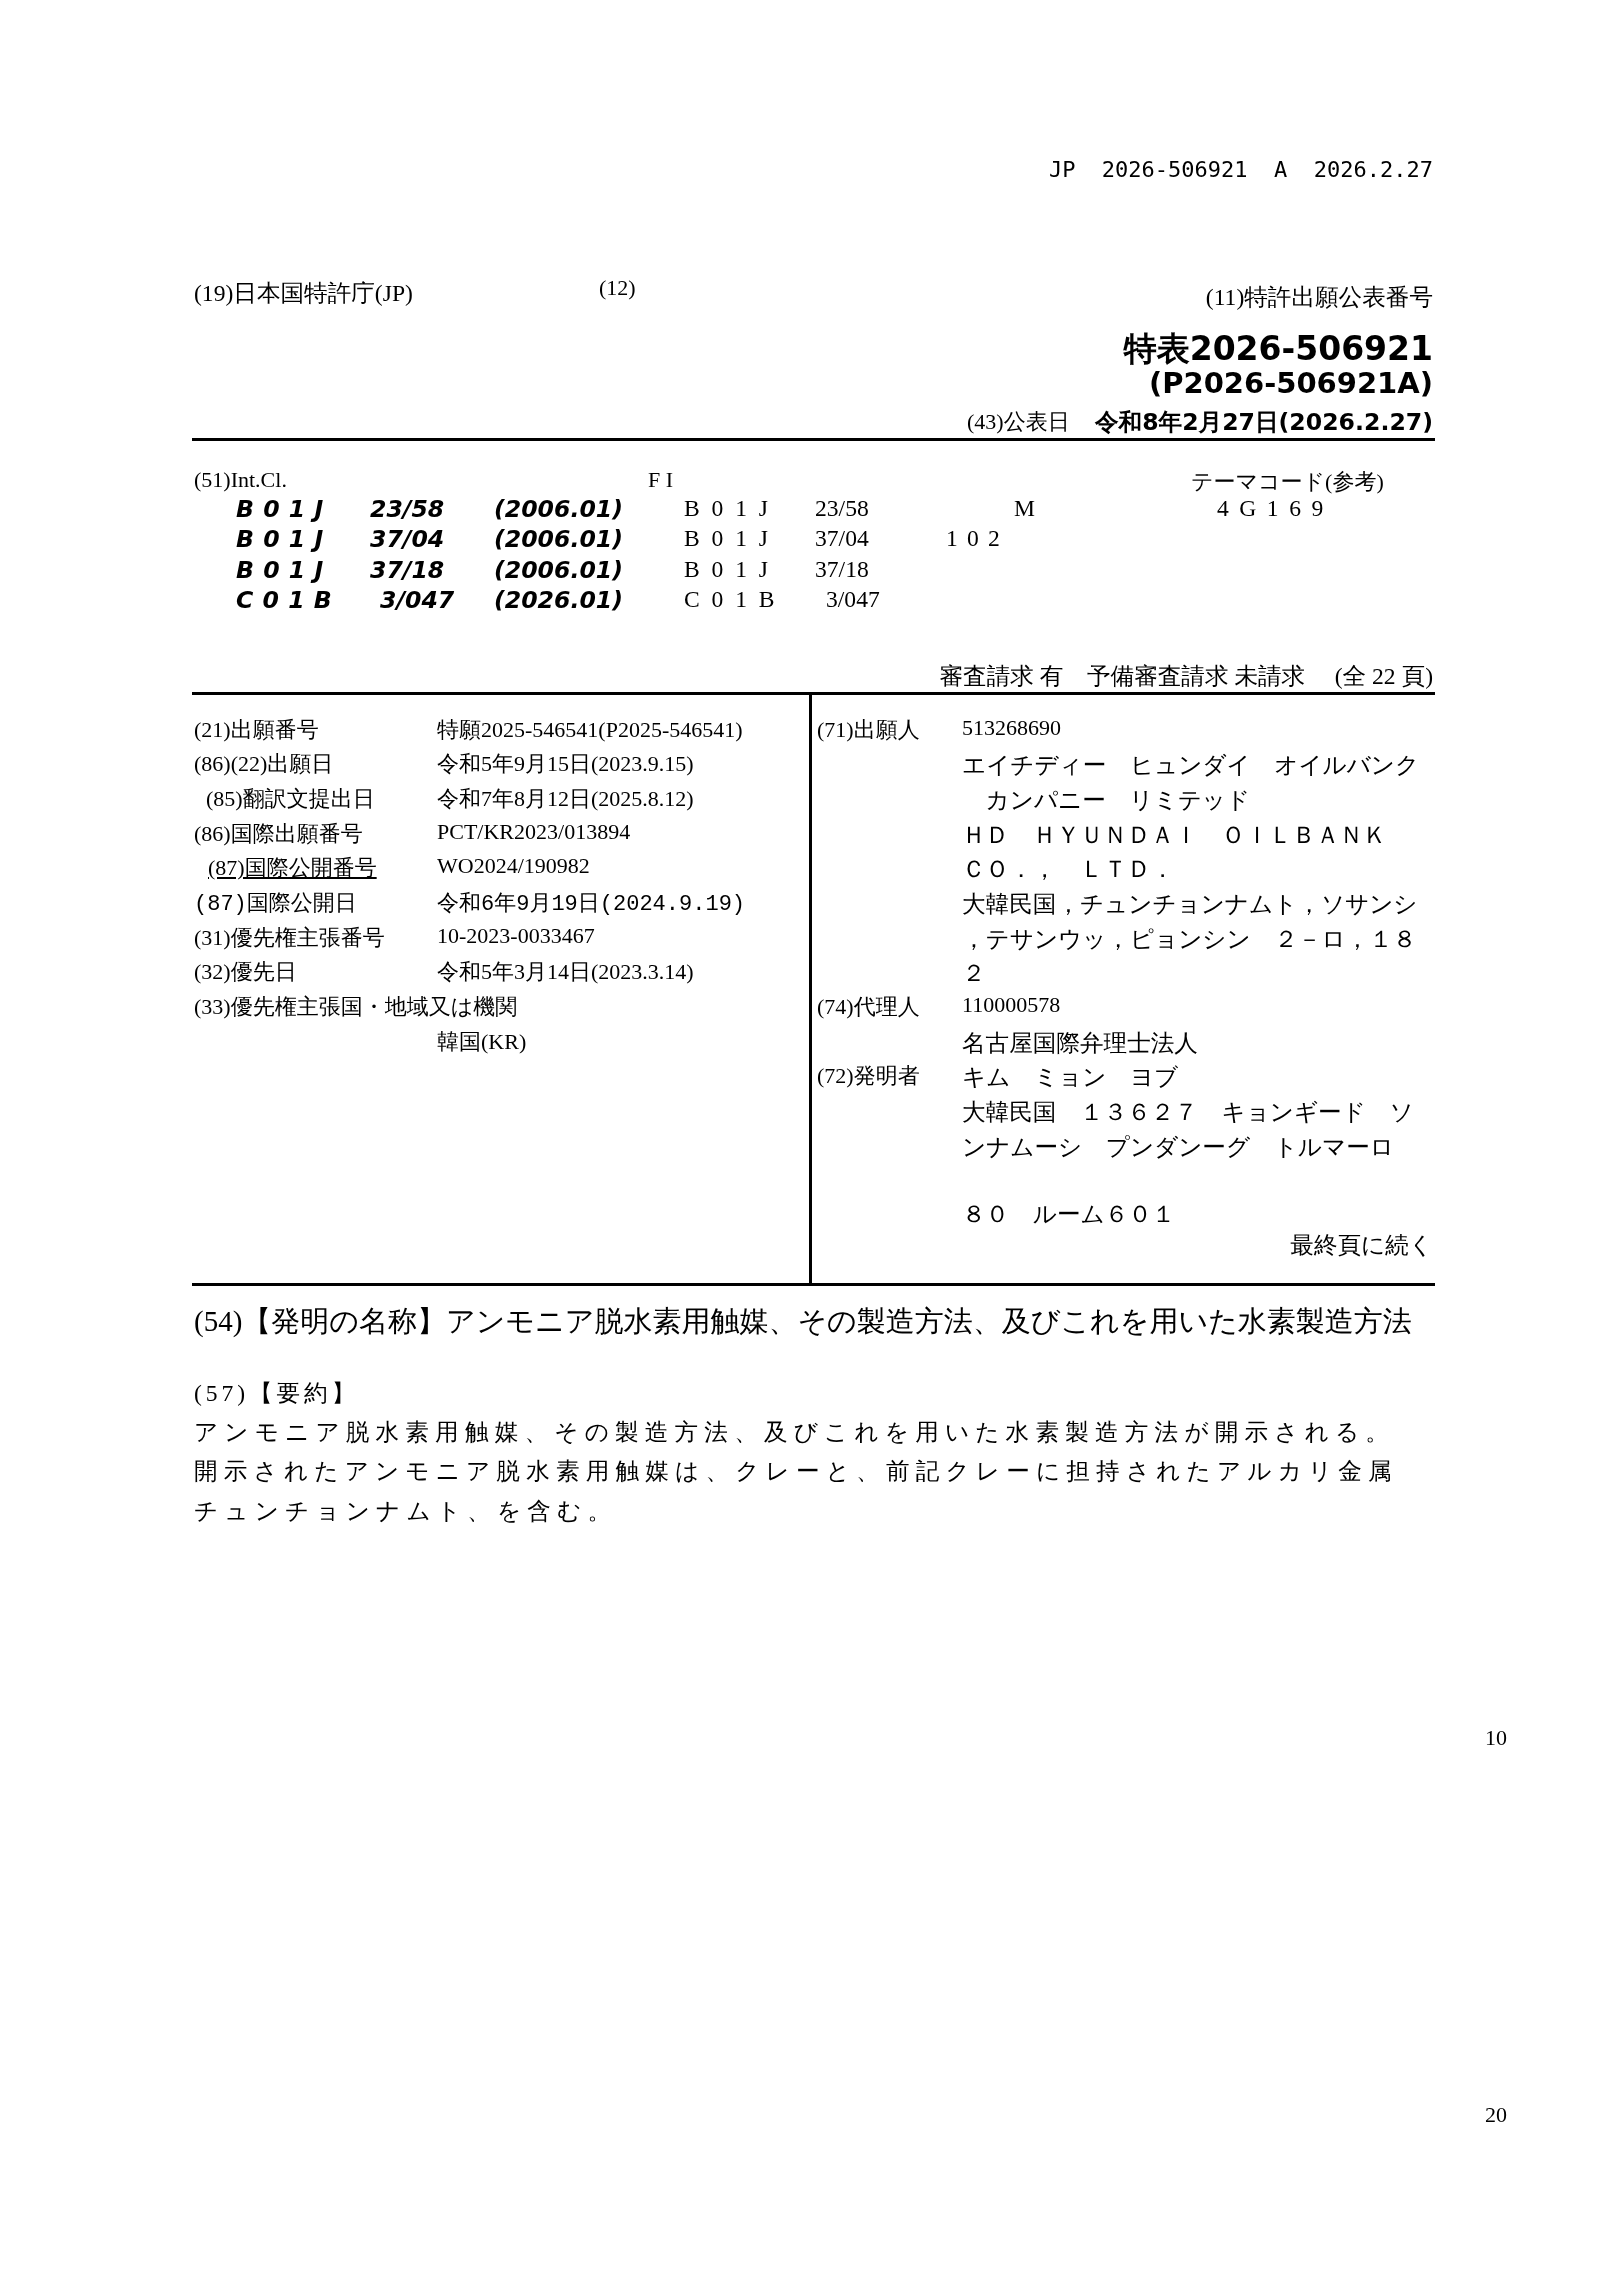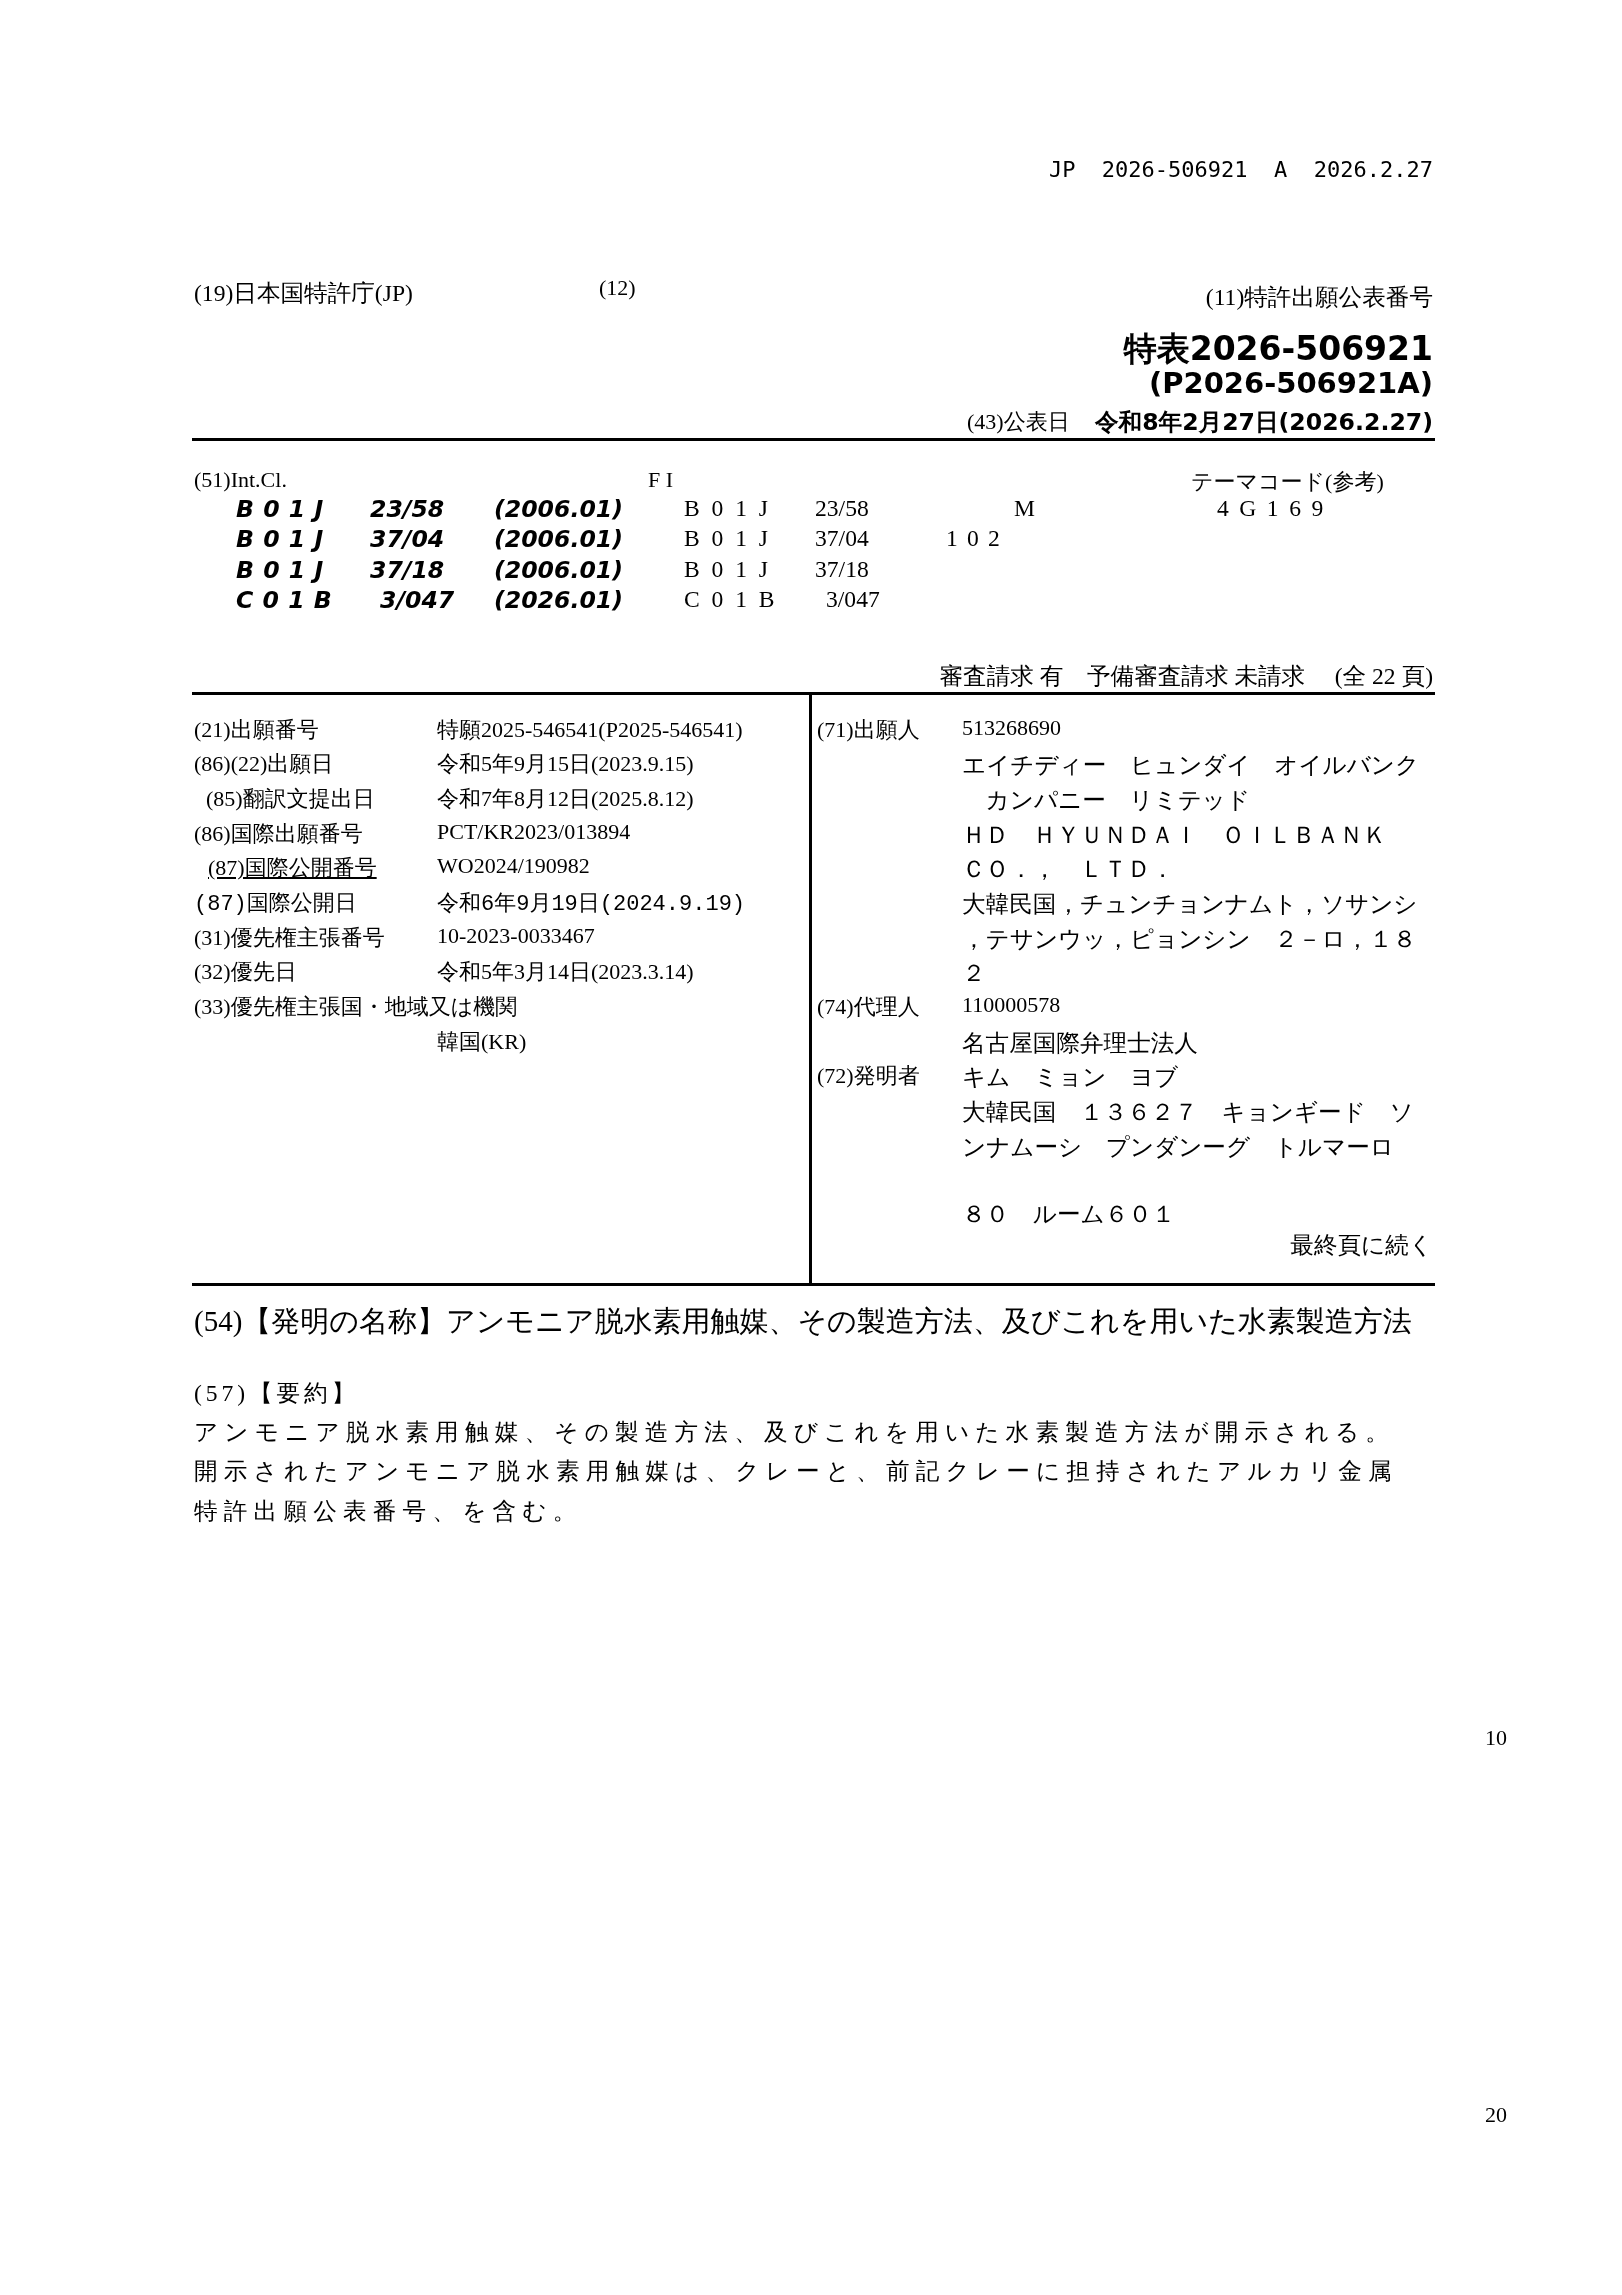--- a/index.html
+++ b/index.html
@@ -164,19 +164,19 @@
   <div class="app-line serif" style="top:1131px;">ンナムーシ　プンダンーグ　トルマーロ</div>
   <div class="app-line serif" style="top:1198px;">８０　ルーム６０１</div>
 
   <div id="cont" class="abs serif">最終頁に続く</div>
 
   <div id="title54" class="abs serif">(54)【発明の名称】アンモニア脱水素用触媒、その製造方法、及びこれを用いた水素製造方法</div>
 
   <div id="abs-head" class="abs serif">(57)【要約】</div>
   <div class="abs-line serif" style="top:1455px;">開示されたアンモニア脱水素用触媒は、クレーと、前記クレーに担持されたアルカリ金属</div>
   <div class="abs-line serif" style="top:1416px;">アンモニア脱水素用触媒、その製造方法、及びこれを用いた水素製造方法が開示される。</div>
-  <div class="abs-line serif" style="top:1495px;">特許出願公表番号、を含む。</div>
+  <div class="abs-line serif" style="top:1495px;">チュンチョンナムト、を含む。</div>
 
   <div class="margin-no serif" style="top:1725px;">10</div>
   <div class="margin-no serif" style="top:2102px;">20</div>
 
 </div>
 
 
 </body></html>

